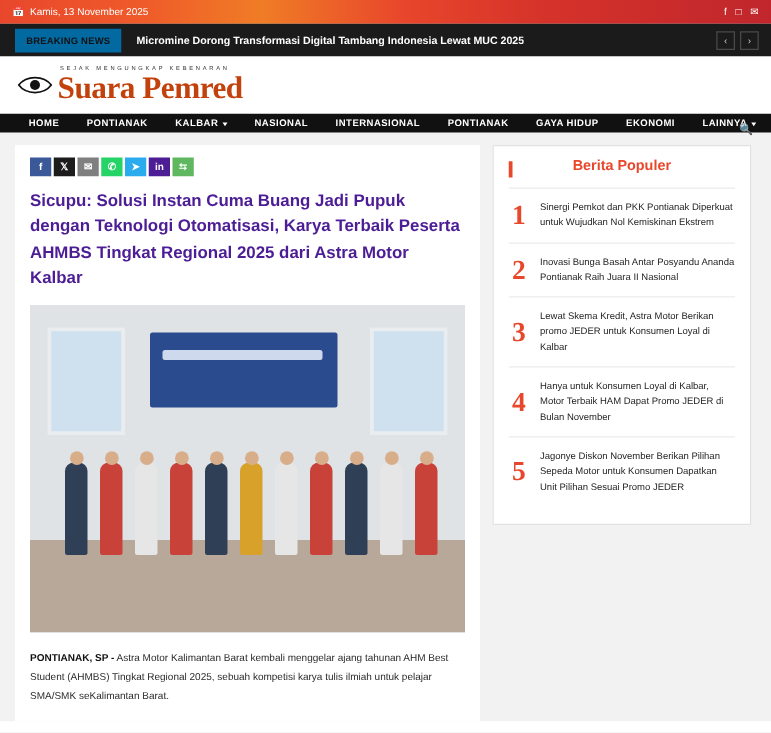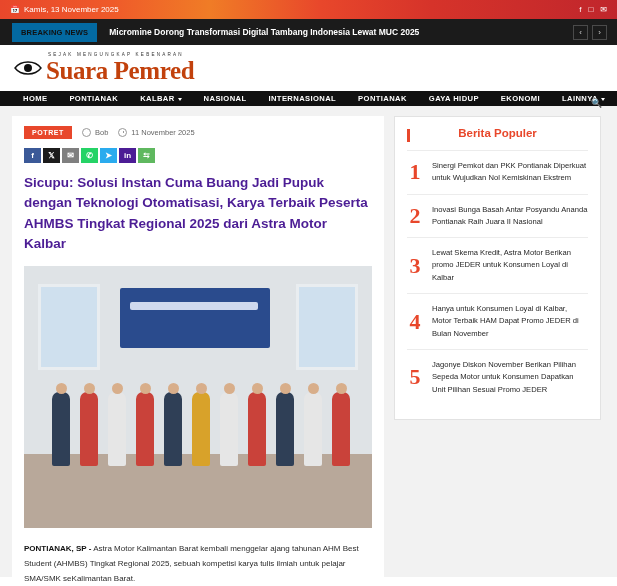--- a/index.html
+++ b/index.html
@@ -325,31 +325,20 @@
     <div class="nav-item">
         <span>LAINNYA</span>
         <i class="caret"></i>
       </div>
     <div class="nav-search">🔍</div>
   </div>
 
   <div class="content">
 
     <div class="article">
-      <div class="meta-row">
-        <div class="badge-potret">POTRET</div>
-        <div class="meta-item">
-          <span class="meta-ic"></span>
-          <span>Bob</span>
-        </div>
-        <div class="meta-item">
-          <span class="meta-ic clock"></span>
-          <span>11 November 2025</span>
-        </div>
-      </div>
 
       <div class="share">
         <div class="s-fb">f</div>
         <div class="s-tw">𝕏</div>
         <div class="s-em">✉</div>
         <div class="s-wa">✆</div>
         <div class="s-tg">➤</div>
         <div class="s-ln">in</div>
         <div class="s-sh">⮀</div>
       </div>

